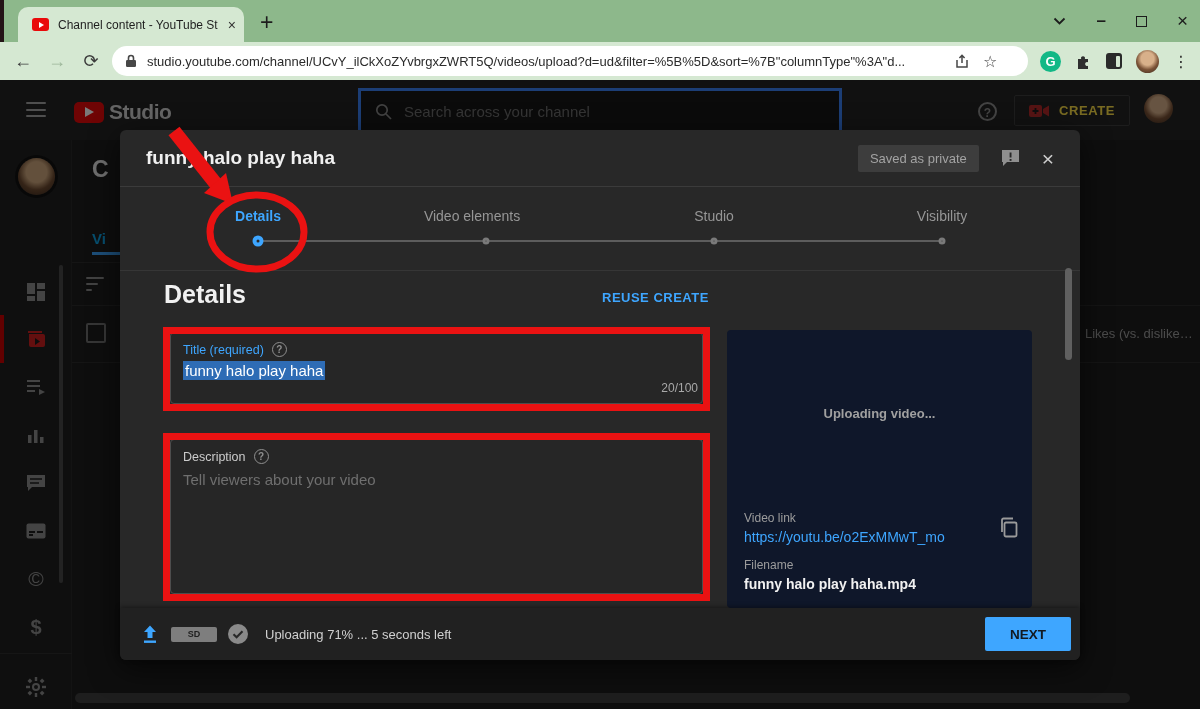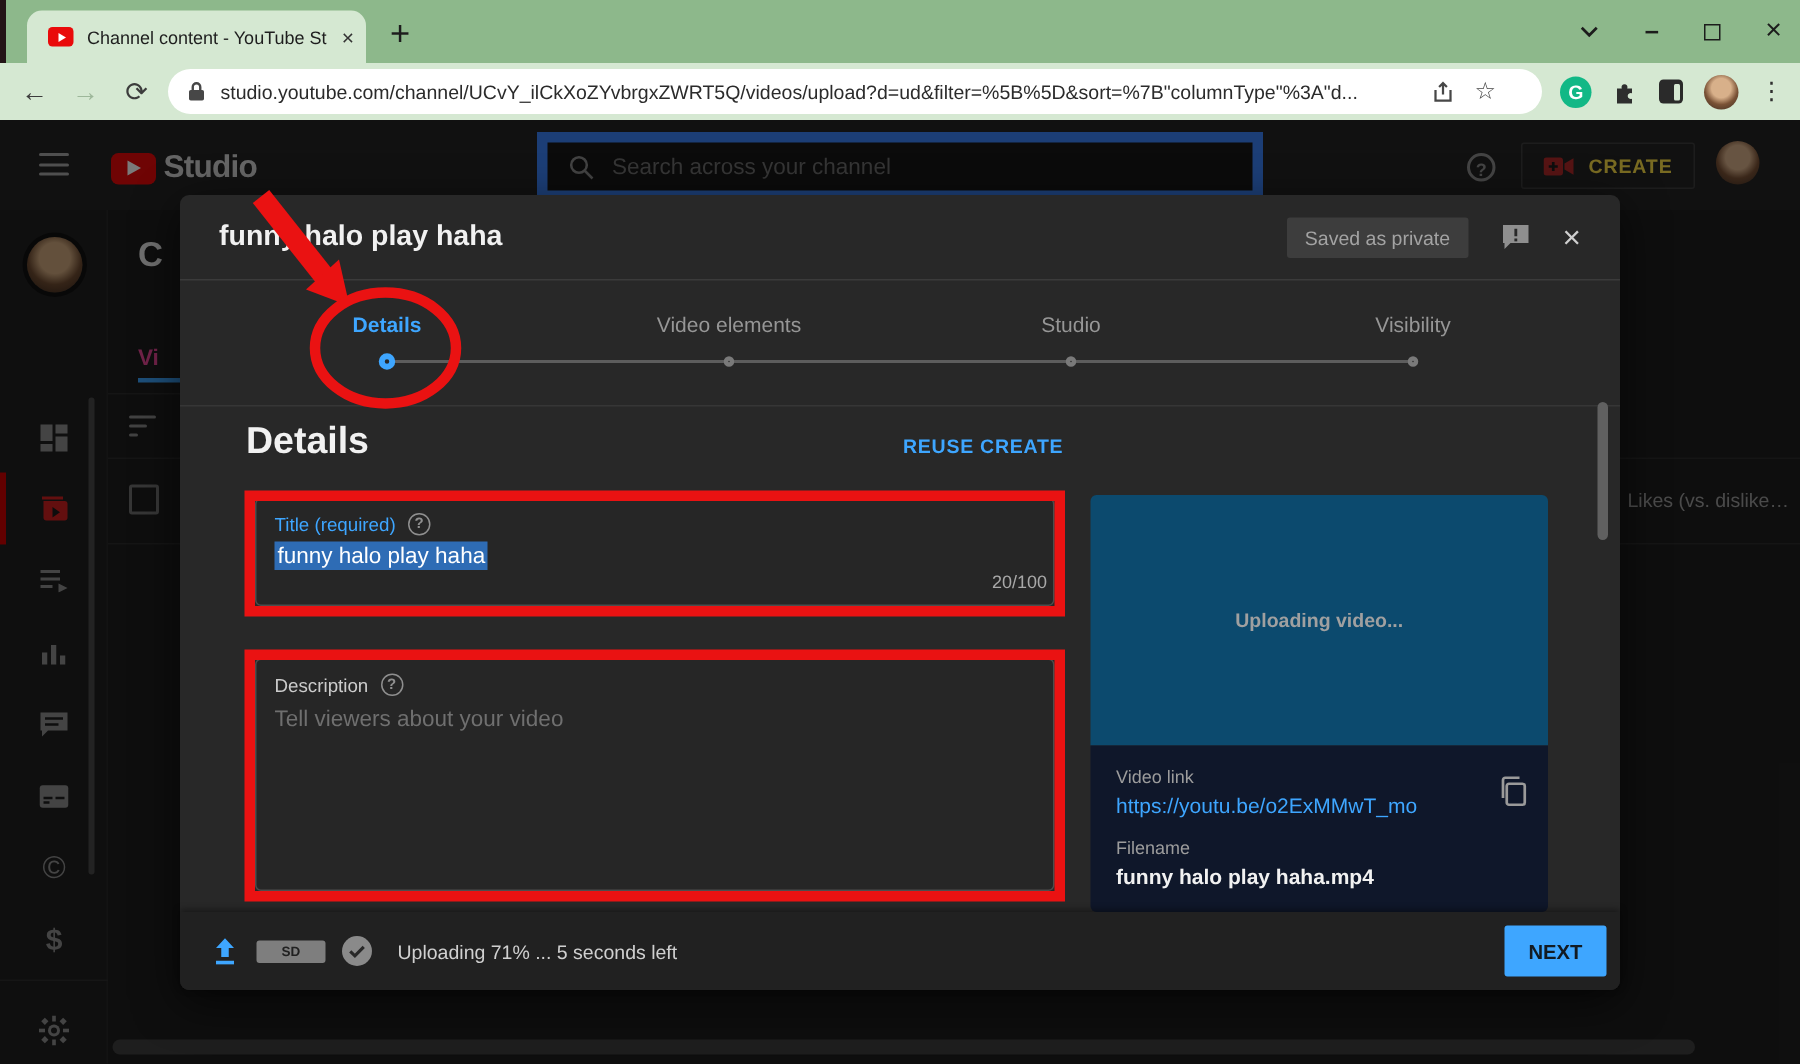--- a/index.html
+++ b/index.html
@@ -36,37 +36,37 @@
 
   
   .page { position:absolute; left:0; top:80px; width:1200px; height:629px; background:#1f1f1f; }
   .yt-header { position:absolute; left:0; top:0; width:1200px; height:60px; background:#242424; }
   .hamburger { position:absolute; left:26px; top:22px; width:20px; height:15px; display:flex; flex-direction:column; justify-content:space-between; }
   .hamburger span { height:2px; background:#a5a5a5; border-radius:1px; }
   .yt-logo { position:absolute; left:74px; top:20px; display:flex; align-items:center; gap:5px; }
   .yt-logo-mark { width:30px; height:21px; background:#e90a0a; border-radius:5px; position:relative; }
   .yt-logo-mark::after { content:""; position:absolute; left:11px; top:5.5px; border-left:9px solid #fff; border-top:5px solid transparent; border-bottom:5px solid transparent; }
   .yt-logo-text { font-size:21px; font-weight:700; color:#d4d4d4; letter-spacing:-0.5px; }
-  .searchbox { position:absolute; left:358px; top:8px; width:484px; height:46px; background:#171717; border:7px solid #3b82f6; display:flex; align-items:center; padding:0 14px; gap:12px; }
+  .searchbox { position:absolute; left:358px; top:8px; width:484px; height:46px; background:#171717; border:3px solid #3b82f6; display:flex; align-items:center; padding:0 14px; gap:12px; }
   .searchbox input { background:transparent; border:none; outline:none; color:#bbb; font-size:15px; width:380px; font-family:inherit; }
   .searchbox input::placeholder { color:#6f6f6f; }
   .help-circle { position:absolute; left:978px; top:22px; width:19px; height:19px; border:2px solid #8f8f8f; border-radius:50%; color:#8f8f8f; font-size:12px; font-weight:700; text-align:center; line-height:18px; }
   .create-btn { position:absolute; left:1014px; top:15px; width:116px; height:31px; border:1px solid #3d3d3d; border-radius:2px; display:flex; align-items:center; justify-content:center; gap:9px; }
   .create-label { font-size:13px; font-weight:700; color:#fde047; letter-spacing:0.6px; }
   .header-avatar { position:absolute; left:1144px; top:14px; width:29px; height:29px; border-radius:50%; background:radial-gradient(circle at 50% 38%, #d8b08a 0 35%, #7a5236 60%, #3a2a20); }
 
   .sidebar { position:absolute; left:0; top:60px; width:72px; height:569px; background:#212121; border-right:1px solid #282828; }
   .sb-avatar { position:absolute; left:18px; top:18px; width:37px; height:37px; border-radius:50%; background:radial-gradient(circle at 50% 38%, #cfa87e 0 35%, #6e4b31 60%, #32241a); box-shadow:0 0 0 3px #121212; }
   .sb-item { position:absolute; left:24px; width:24px; height:24px; color:#8f8f8f; display:flex; align-items:center; justify-content:center; font-size:19px; }
   .sb-active-bar { position:absolute; left:0; top:175px; width:4px; height:48px; background:#c00; }
   .sb-divider { position:absolute; left:0; top:513px; width:72px; height:1px; background:#2f2f2f; }
   .sb-scroll { position:absolute; left:59px; top:125px; width:4px; height:318px; background:#4a4a4a; border-radius:2px; }
 
   .bg-heading { position:absolute; left:92px; top:76px; font-size:23px; font-weight:700; color:#e8e8e8; }
-  .bg-tab { position:absolute; left:92px; top:150px; font-size:15px; font-weight:700; color:#ec4899; }
+  .bg-tab { position:absolute; left:92px; top:150px; font-size:15px; font-weight:700; color:#0ea5e9; }
   .bg-tab-underline { position:absolute; left:92px; top:172px; width:34px; height:3px; background:#3ea6ff; }
   .bg-line { position:absolute; height:1px; background:#2c2c2c; }
   .bg-filter { position:absolute; left:86px; top:197px; width:20px; }
   .bg-filter span { display:block; height:2px; background:#8a8a8a; margin-bottom:4px; border-radius:1px; }
   .bg-checkbox { position:absolute; left:86px; top:243px; width:20px; height:20px; border:2px solid #717171; border-radius:2px; }
   .bg-likes { position:absolute; left:1085px; top:246px; font-size:13px; color:#9c9c9c; white-space:nowrap; }
   .hscroll { position:absolute; left:75px; top:613px; width:1055px; height:10px; background:#3f3f3f; border-radius:5px; }
 
   .scrim { position:absolute; left:0; top:0; width:1200px; height:629px; background:rgba(0,0,0,0.52); z-index:5; }
 
@@ -94,36 +94,36 @@
   .field-label { font-size:12.5px; display:flex; align-items:center; gap:8px; }
   .lbl-blue { color:#3ea6ff; }
   .lbl-gray { color:#cccccc; }
   .help-dot { width:15px; height:15px; border:1.5px solid #8f8f8f; border-radius:50%; color:#8f8f8f; font-size:10px; font-weight:700; text-align:center; line-height:14px; flex:none; }
   .field-value { margin-top:5px; font-size:15px; color:#fff; }
   .field-value .selected { background:#2e6cb5; padding:1px 2px; }
   .field-counter { position:absolute; right:4px; bottom:8px; font-size:12px; color:#a8a8a8; }
   .field-placeholder { margin-top:7px; font-size:15px; color:#6f6f6f; }
 
   .rpanel { position:absolute; left:607px; top:200px; width:305px; }
-  .rp-preview { height:167px; background:#0c4a6e; border-radius:4px 4px 0 0; display:flex; align-items:center; justify-content:center; }
+  .rp-preview { height:167px; background:#0f172a; border-radius:4px 4px 0 0; display:flex; align-items:center; justify-content:center; }
   .rp-status { font-size:13px; font-weight:700; color:#a0a0a0; }
   .rp-info { position:relative; height:111px; background:#0f172a; border-radius:0 0 4px 4px; padding:14px 17px; overflow:hidden; }
   .rp-lbl { font-size:12px; color:#9c9c9c; }
   .rp-link { font-size:14px; color:#3ea6ff; margin-top:4px; }
   .rp-copy { position:absolute; right:14px; top:20px; color:#9a9a9a; }
   .rp-file { font-size:14px; color:#f1f1f1; font-weight:700; margin-top:4px; }
   .rp-gap { margin-top:13px; }
 
   .dlg-scrollthumb { position:absolute; left:945px; top:138px; width:7px; height:92px; background:#606060; border-radius:4px; }
 
   .dlg-footer { position:absolute; left:0; top:478px; width:100%; height:52px; background:#212121; border-radius:0 0 6px 6px; box-shadow:0 -1px 5px rgba(0,0,0,0.45); display:flex; align-items:center; padding:0 9px 0 21px; }
   .sd-badge { width:46px; height:15px; background:#7e7e7e; border-radius:2px; color:#212121; font-size:9px; font-weight:700; text-align:center; line-height:15px; margin-left:12px; }
   .chk-circle { margin-left:11px; }
   .progress-text { font-size:13px; color:#d0d0d0; margin-left:17px; }
-  .next-btn { margin-left:auto; width:68px; height:34px; background:#3ea6ff; border:none; border-radius:2px; color:#121a22; font-size:13.5px; font-weight:700; font-family:inherit; }
+  .next-btn { margin-left:auto; width:86px; height:34px; background:#3ea6ff; border:none; border-radius:2px; color:#121a22; font-size:13.5px; font-weight:700; font-family:inherit; }
 
   
   .ann-svg { position:absolute; left:0; top:0; width:1200px; height:709px; z-index:40; pointer-events:none; }
   .ann-box { position:absolute; border:7px solid #ea1212; z-index:40; pointer-events:none; }
   .ann-box1 { left:163px; top:327px; width:547px; height:84px; }
   .ann-box2 { left:163px; top:433px; width:547px; height:168px; }
 
   svg { display:block; }
 </style>
 </head>
@@ -318,21 +318,21 @@
               <rect x="8.6" y="3.5" width="1.9" height="5" fill="#282828"></rect>
               <rect x="8.6" y="10" width="1.9" height="1.9" fill="#282828"></rect>
             </svg>
         </span>
         <span class="dlg-close">×</span>
       </div>
     </div>
 
     <div class="step-line"></div>
     <span class="step-label active" style="left:138px">Details</span>
-    <span class="step-label" style="left:366px">Video elements</span>
+    <span class="step-label" style="left:352px">Video elements</span>
     <span class="step-label" style="left:594px">Studio</span>
     <span class="step-label" style="left:822px">Visibility</span>
     <span class="step-dot active" style="left:138px"></span>
     <span class="step-dot" style="left:366px"></span>
     <span class="step-dot" style="left:594px"></span>
     <span class="step-dot" style="left:822px"></span>
     <div class="dlg-content-divider"></div>
 
     <div class="dlg-h2">Details</div>
     <div class="reuse">REUSE CREATE</div>

